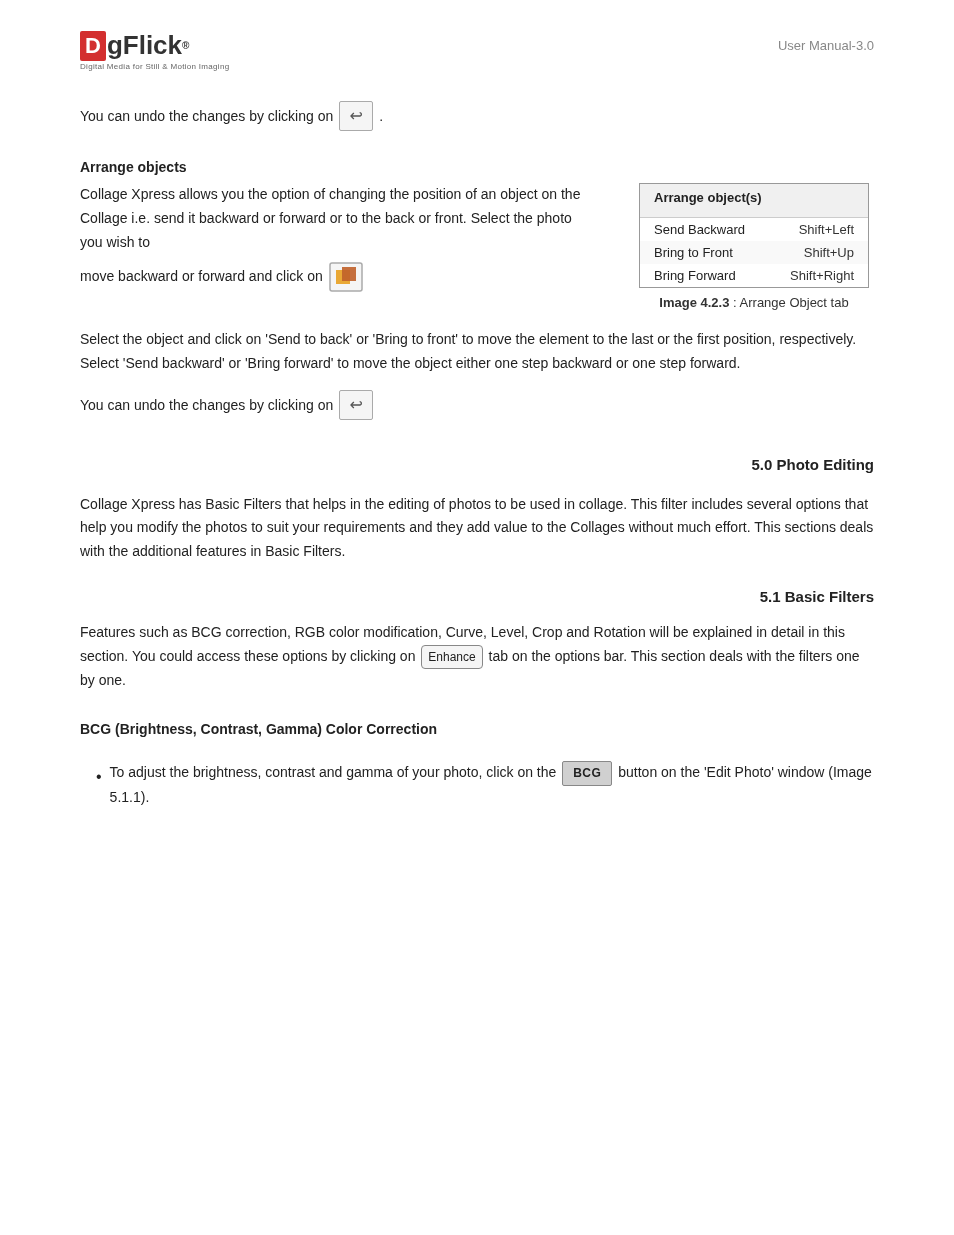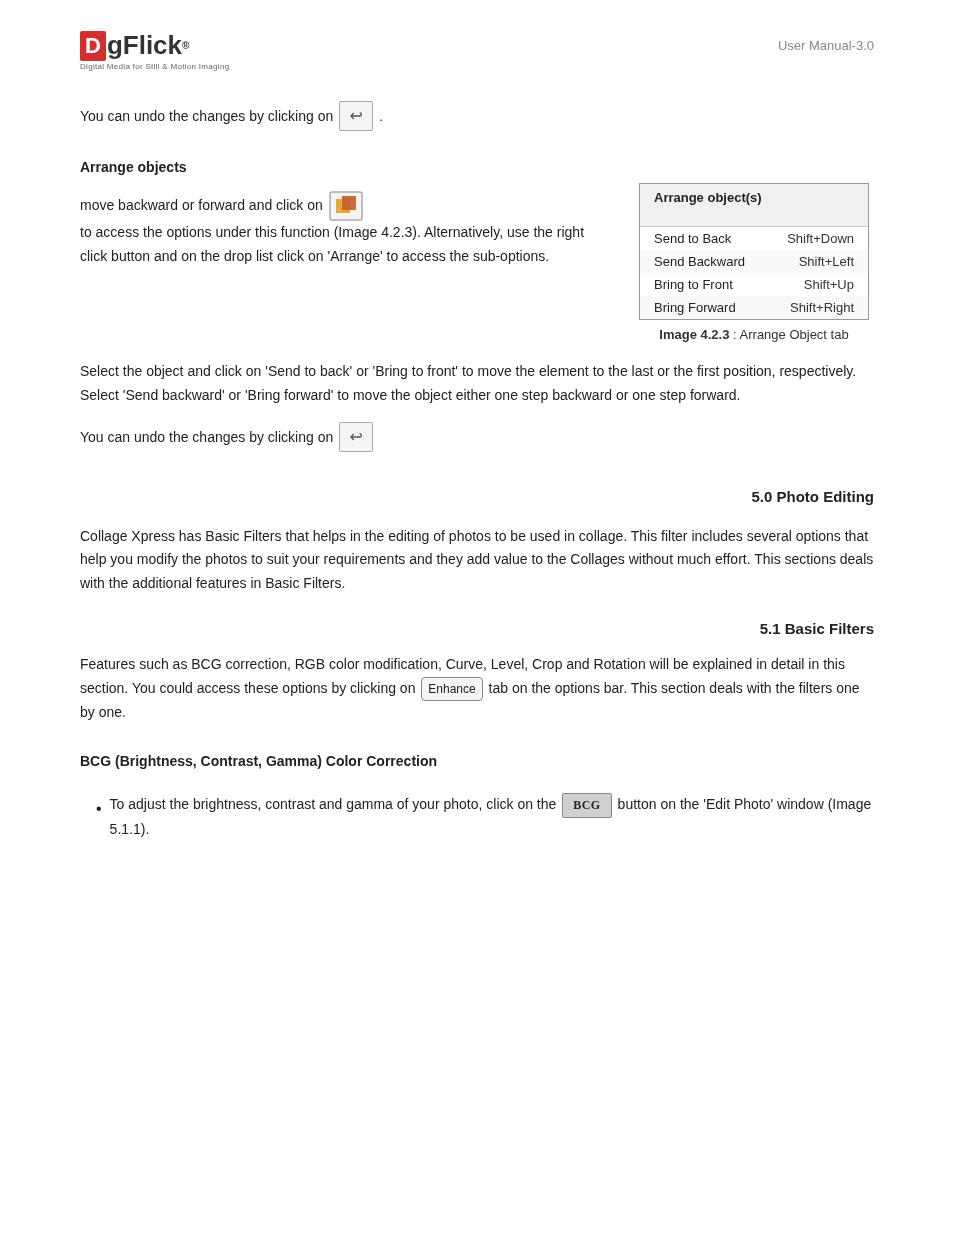--- a/index.html
+++ b/index.html
@@ -98,21 +98,21 @@
     }
     .arrange-table-container {
       border: 1.5px solid #999;
       background: #fff;
       padding: 0;
       min-width: 230px;
     }
     .arrange-table-title {
       font-size: 13px;
       font-weight: bold;
-      padding: 6px 14px 21px 14px;
+      padding: 6px 14px 12px 14px;
       border-bottom: 1px solid #ccc;
       background: #f0f0f0;
     }
     .arrange-table {
       width: 100%;
       border-collapse: collapse;
       font-size: 13px;
     }
     .arrange-table td {
       padding: 4px 14px;
@@ -192,21 +192,21 @@
     }
     .bcg-btn {
       display: inline-block;
       border: 1.5px solid #888;
       background: #d0d0d0;
       font-size: 12px;
       padding: 1px 10px;
       border-radius: 2px;
       vertical-align: middle;
       margin: 0 2px;
-      font-family: Liberation Serif, serif;
+      font-family: Liberation Sans, sans-serif;
       font-weight: bold;
       letter-spacing: 0.5px;
     }
     .arrange-icon-svg {
       display: inline-block;
       width: 34px;
       height: 30px;
       vertical-align: middle;
       margin: 0 2px;
     }
@@ -234,45 +234,41 @@
     <span class="undo-btn">↩</span>
     <span>.</span>
   </div>
 
   <div>
     <div class="section-heading">Arrange objects</div>
 
     <div class="arrange-section">
 
       <div class="arrange-text">
+        <p>Collage Xpress allows you the option of changing the position of an object on the Collage i.e. send it backward or forward or to the back or front. Select the photo you wish to</p>
         <p style="margin-top:8px;">
           <span>move backward or forward and click on</span>
           
           <span class="arrange-icon-svg">
             <svg width="34" height="30" viewBox="0 0 34 30" xmlns="http://www.w3.org/2000/svg">
               <rect x="1" y="1" width="32" height="28" rx="2" fill="#f5f5f5" stroke="#aaa" stroke-width="1.5"></rect>
 
               <rect x="7" y="8" width="14" height="14" fill="#e8a020" opacity="0.9"></rect>
               <rect x="13" y="5" width="14" height="14" fill="#c0602a" opacity="0.9"></rect>
             </svg>
           </span>
           <br>
-          <span>to access the options under this function (Image 4.2.3). Alternatively, use the right click button and on the drop list click on 'Arrange' to access the sub-options.</span>
         </p>
       </div>
 
       <div class="arrange-right">
         <div class="arrange-table-container">
           <div class="arrange-table-title">Arrange object(s)</div>
           <table class="arrange-table">
             <tbody>
-              <tr>
-                <td>Send to Back</td>
-                <td>Shift+Down</td>
-              </tr>
               <tr>
                 <td>Send Backward</td>
                 <td>Shift+Left</td>
               </tr>
               <tr>
                 <td>Bring to Front</td>
                 <td>Shift+Up</td>
               </tr>
               <tr>
                 <td>Bring Forward</td>

